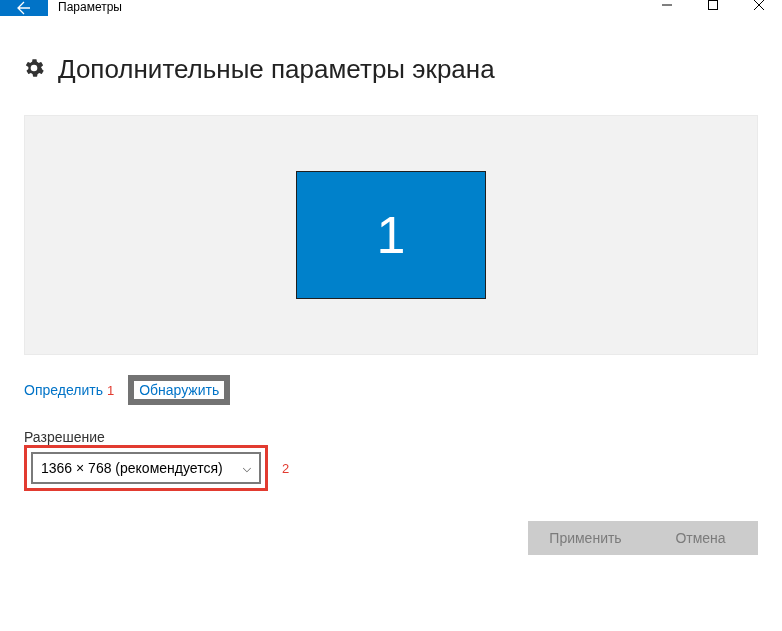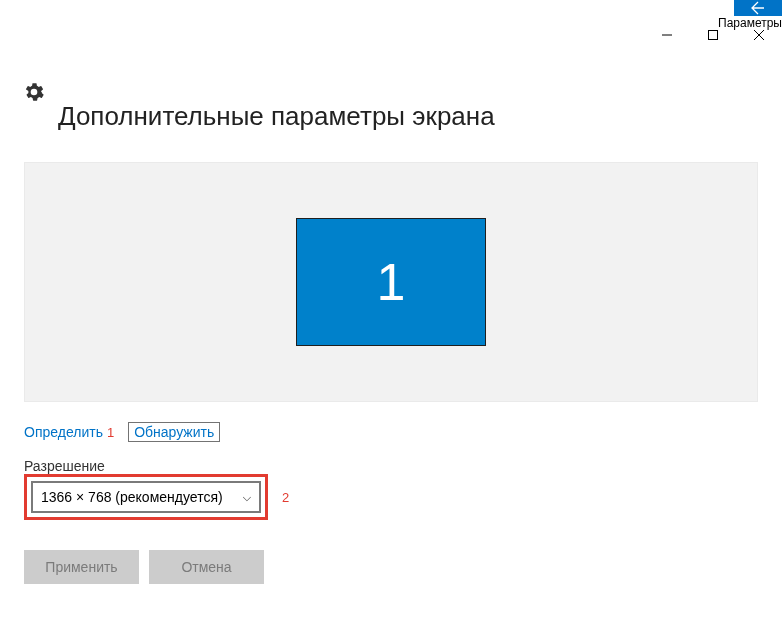--- a/index.html
+++ b/index.html
@@ -8,23 +8,22 @@
       background: #ffffff;
       width: 782px;
       height: 631px;
       overflow: hidden;
       font-size: 14px;
       color: #000;
     }
     .titlebar {
       height: 32px;
       display: flex;
-      align-items: flex-end;
+      align-items: flex-start;
       border-bottom: 0;
-      flex-direction: column;
     }
     .back-btn {
       width: 48px;
       background: #0173c7;
       color: #fff;
       display: flex;
       align-items: center;
       justify-content: center;
       font-size: 14px;
     }
@@ -57,21 +56,20 @@
       display: flex;
       align-items: center;
       gap: 14px;
       margin-bottom: 30px;
     }
     .gear-icon svg { width: 20px; height: 20px; }
     .page-title {
       font-size: 26px;
       font-weight: 400;
       color: #222;
-      margin-top: 47px;
     }
     .subheader {
       font-size: 21px;
       font-weight: 400;
       color: #222;
       margin-bottom: 18px;
     }
     .display-area {
       height: 240px;
       background: #f2f2f2;
@@ -92,34 +90,34 @@
     }
     .monitor-num {
       color: #fff;
       font-size: 52px;
       font-weight: 300;
     }
     .links-row {
       display: flex;
       align-items: center;
       gap: 14px;
-      margin-bottom: 16px;
+      margin-bottom: 24px;
       font-size: 14px;
     }
     .link {
       color: #0173c7;
       cursor: pointer;
     }
     .annot-num {
       color: #e23b30;
       font-size: 13px;
       margin-left: -10px;
     }
     .highlight-box {
-      border: 1px solid #737373;
+      border: 6px solid #737373;
       padding: 1px 5px;
       display: inline-block;
     }
     .label {
       font-size: 14px;
       color: #333;
     }
     .dropdown-wrap {
       display: flex;
       align-items: center;
@@ -142,21 +140,21 @@
       font-size: 14px;
       background: #fff;
     }
     .chevron { font-size: 11px; color: #4d4d4d; }
     .annot-2 {
       color: #e23b30;
       font-size: 13px;
     }
     .btn-row {
       display: flex;
-      gap: 10px;
+      justify-content: flex-end;
     }
     .btn {
       min-width: 115px;
       height: 34px;
       background: #cccccc;
       color: #7b7b7b;
       border: none;
       font-size: 14px;
       display: flex;
       align-items: center;

